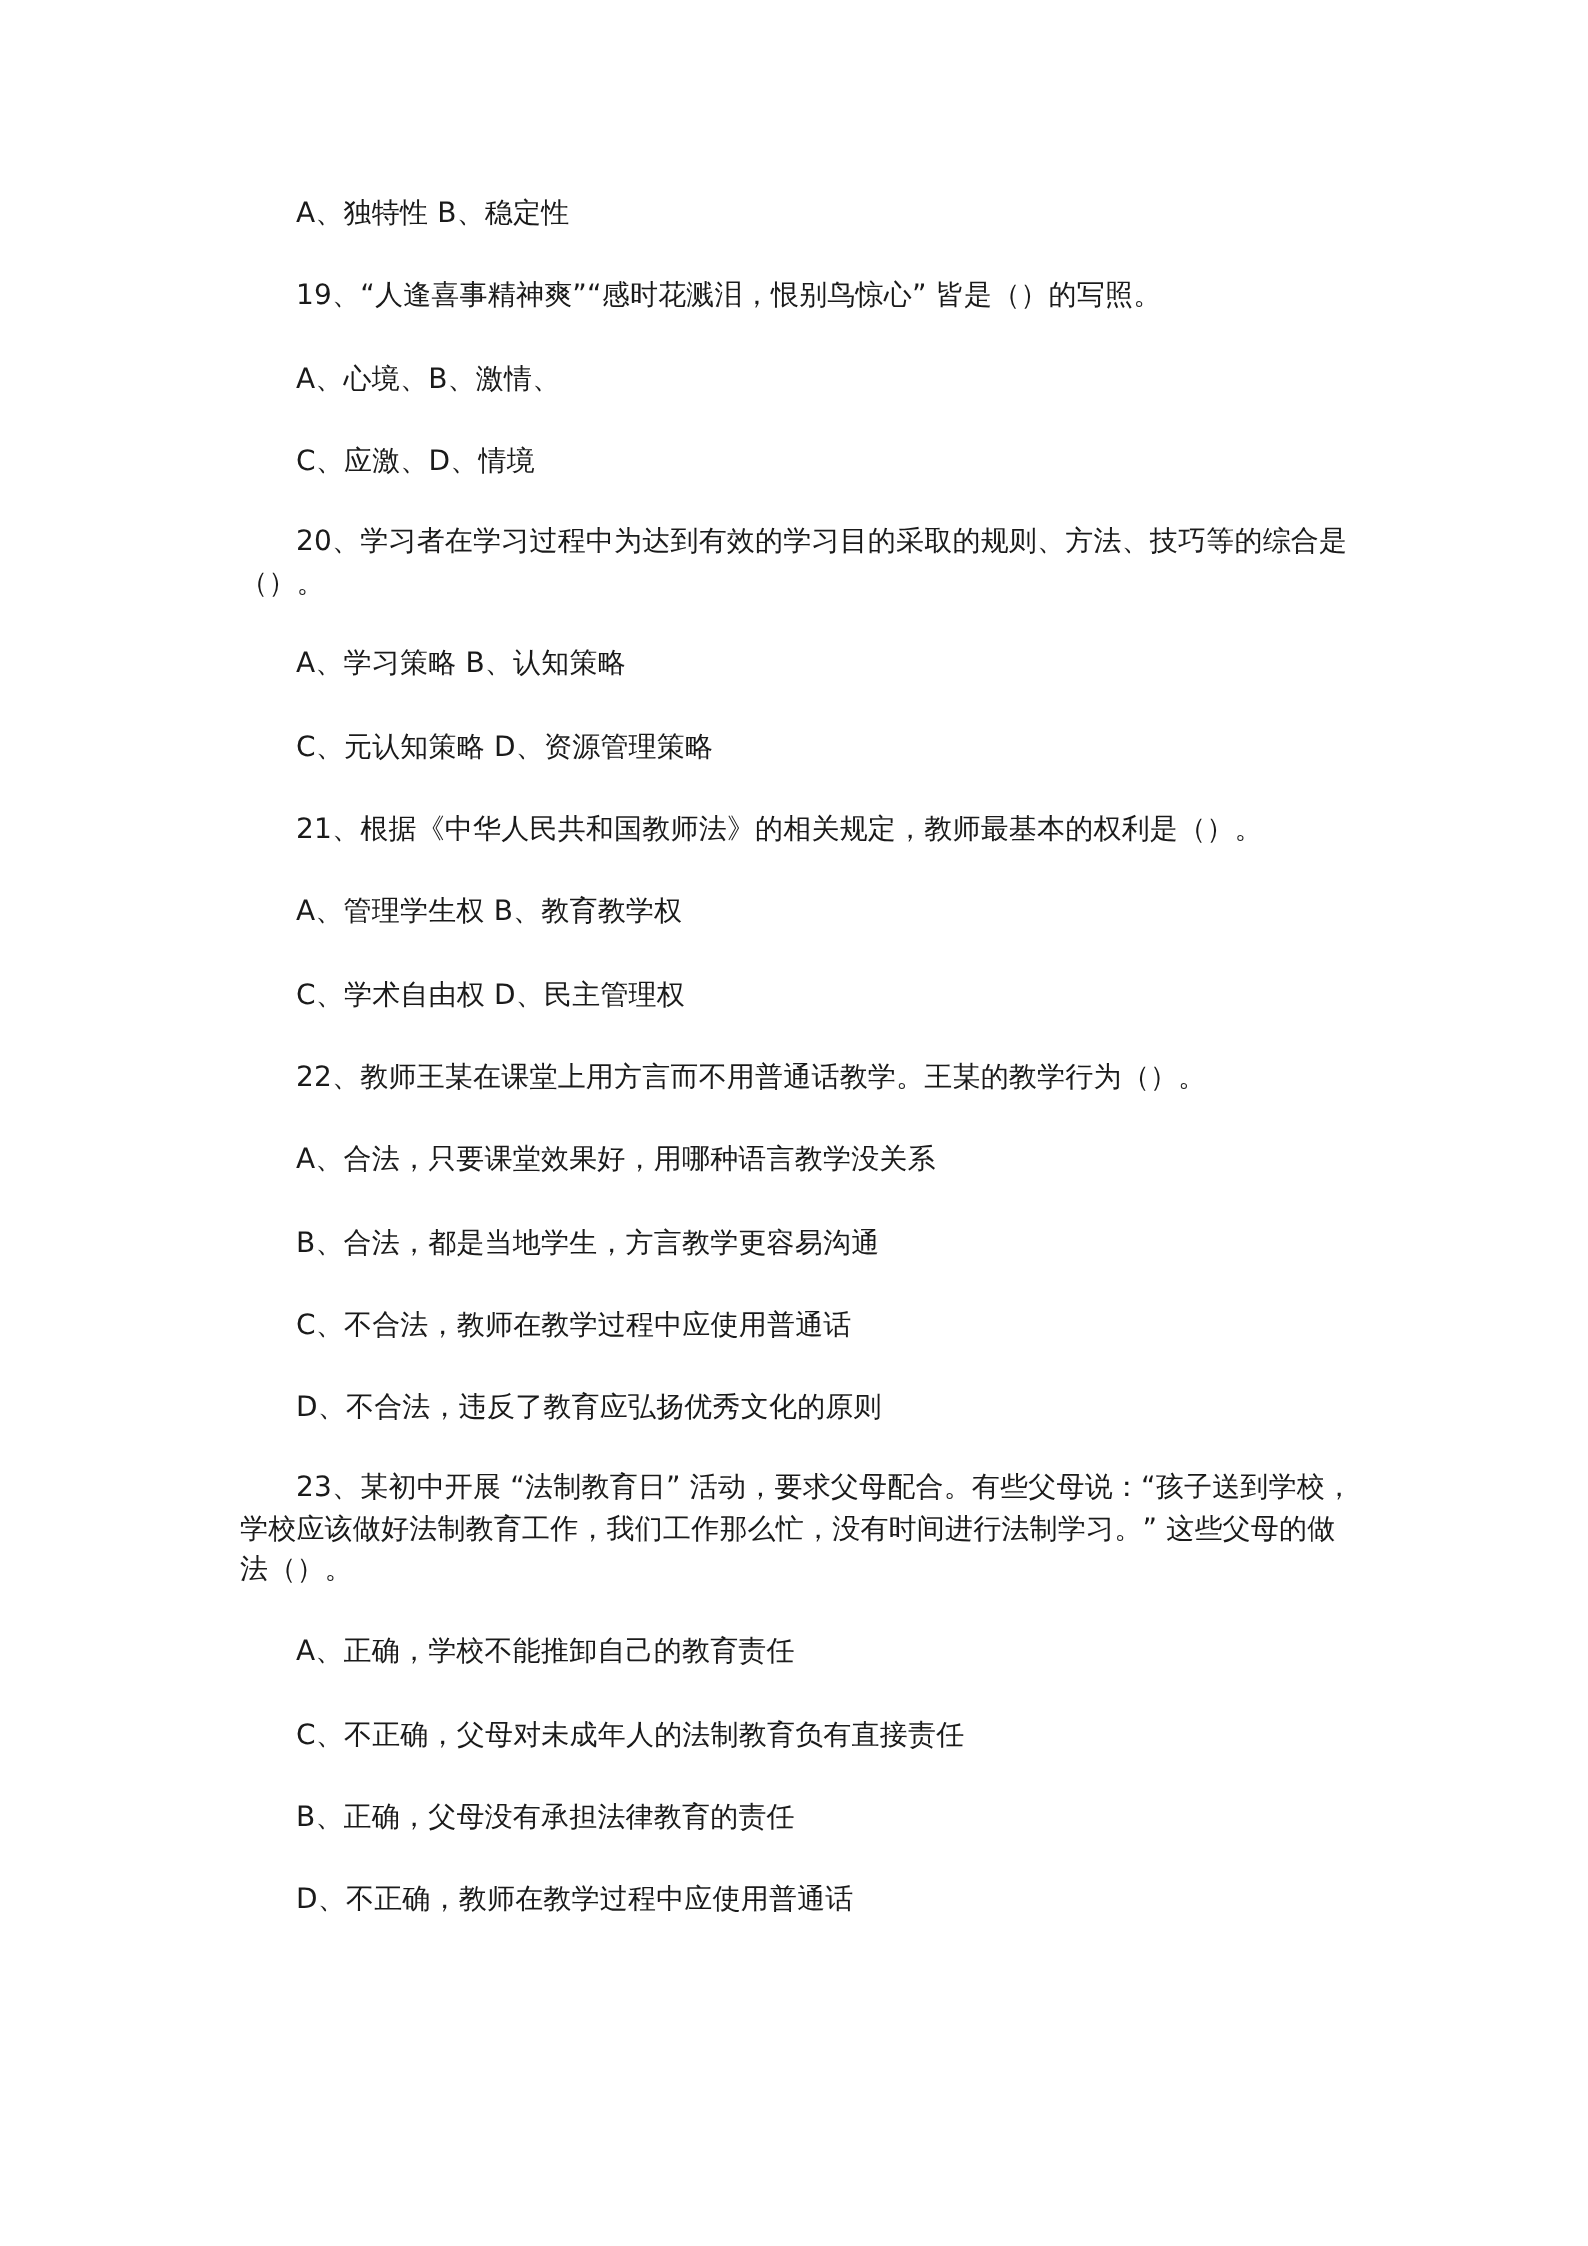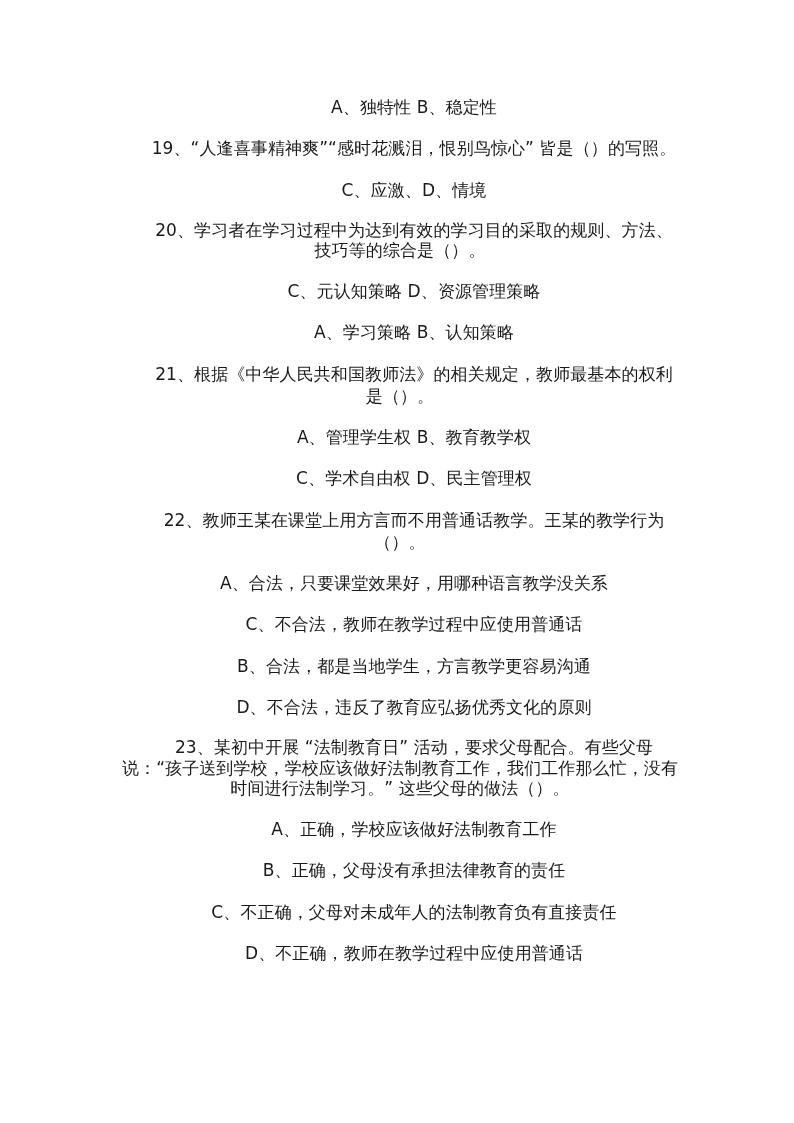--- a/index.html
+++ b/index.html
@@ -1,37 +1,38 @@
 <!DOCTYPE html>
 <html><head>
   <meta charset="utf-8">
   <style>
     html, body { margin: 0; padding: 0; background: #ffffff; }
     body { width: 794px; height: 1123px; position: relative; overflow: hidden;
       font-family: "DejaVu Sans", "Liberation Sans", sans-serif; color: #1a1a1a; }
     .page { position: absolute; left: 120px; top: 96px; width: 560px; }
-    .p { font-size: 17px; line-height: 22px; text-indent: 28px; margin: 0 0 19.3px 0; white-space: normal; letter-spacing: 0.1px; text-align: center; }
+    .p { font-size: 14px; line-height: 22px; text-indent: 28px; margin: 0 0 19.3px 0; white-space: normal; letter-spacing: 0.1px; }
     .p.wrap { line-height: 20.5px; }
   </style>
 </head>
 <body>
 
 <div class="page">
   <p class="p">A、独特性 B、稳定性</p>
   <p class="p">19、“人逢喜事精神爽”“感时花溅泪，恨别鸟惊心” 皆是（）的写照。</p>
+  <p class="p">A、心境、B、激情、</p>
   <p class="p">C、应激、D、情境</p>
   <p class="p wrap">20、学习者在学习过程中为达到有效的学习目的采取的规则、方法、技巧等的综合是（）。</p>
+  <p class="p">A、学习策略 B、认知策略</p>
   <p class="p">C、元认知策略 D、资源管理策略</p>
-  <p class="p">A、学习策略 B、认知策略</p>
   <p class="p">21、根据《中华人民共和国教师法》的相关规定，教师最基本的权利是（）。</p>
   <p class="p">A、管理学生权 B、教育教学权</p>
   <p class="p">C、学术自由权 D、民主管理权</p>
   <p class="p">22、教师王某在课堂上用方言而不用普通话教学。王某的教学行为（）。</p>
   <p class="p">A、合法，只要课堂效果好，用哪种语言教学没关系</p>
+  <p class="p">B、合法，都是当地学生，方言教学更容易沟通</p>
   <p class="p">C、不合法，教师在教学过程中应使用普通话</p>
-  <p class="p">B、合法，都是当地学生，方言教学更容易沟通</p>
   <p class="p">D、不合法，违反了教育应弘扬优秀文化的原则</p>
   <p class="p wrap">23、某初中开展 “法制教育日” 活动，要求父母配合。有些父母说：“孩子送到学校，学校应该做好法制教育工作，我们工作那么忙，没有时间进行法制学习。” 这些父母的做法（）。</p>
-  <p class="p">A、正确，学校应该做好法制教育工作</p>
+  <p class="p">A、正确，学校不能推卸自己的教育责任</p>
+  <p class="p">C、不正确，父母对未成年人的法制教育负有直接责任</p>
   <p class="p">B、正确，父母没有承担法律教育的责任</p>
-  <p class="p">C、不正确，父母对未成年人的法制教育负有直接责任</p>
   <p class="p">D、不正确，教师在教学过程中应使用普通话</p>
 </div>
 
 </body></html>

